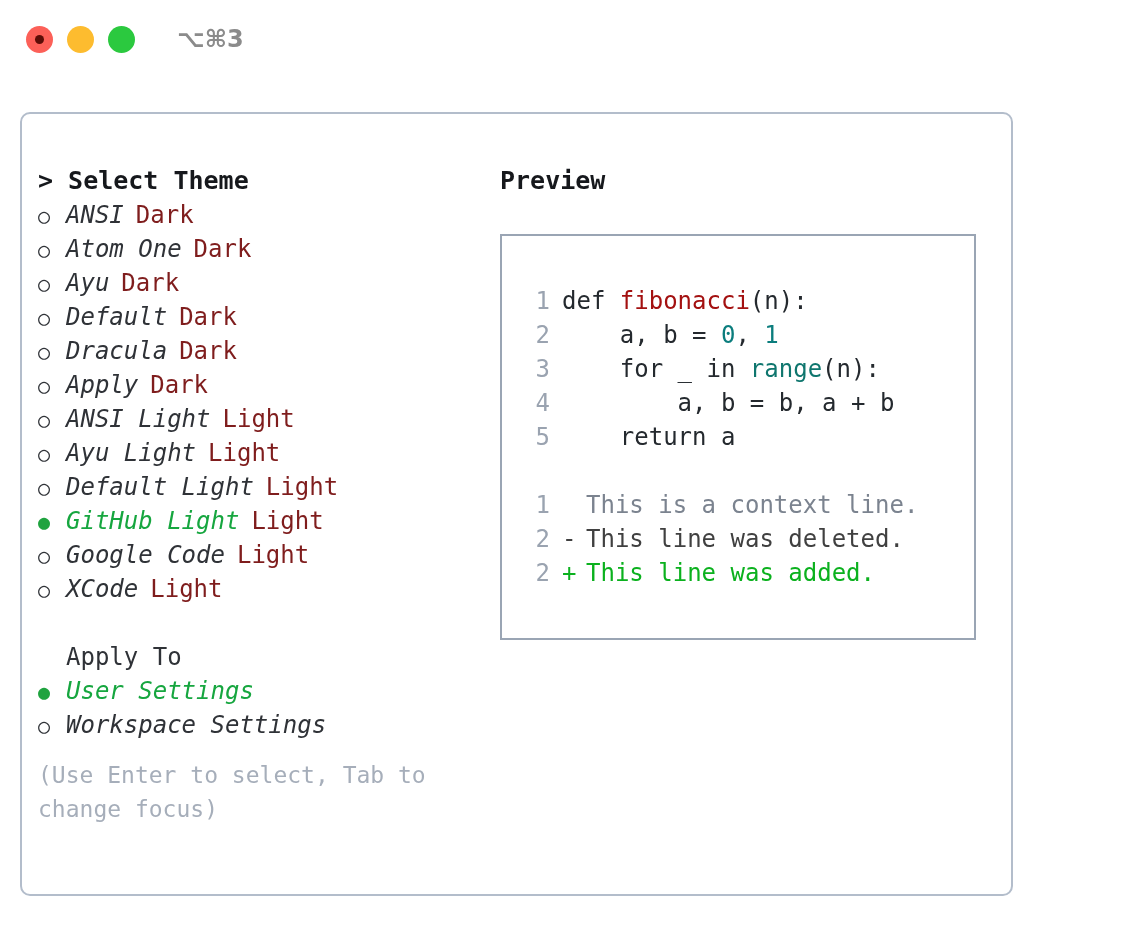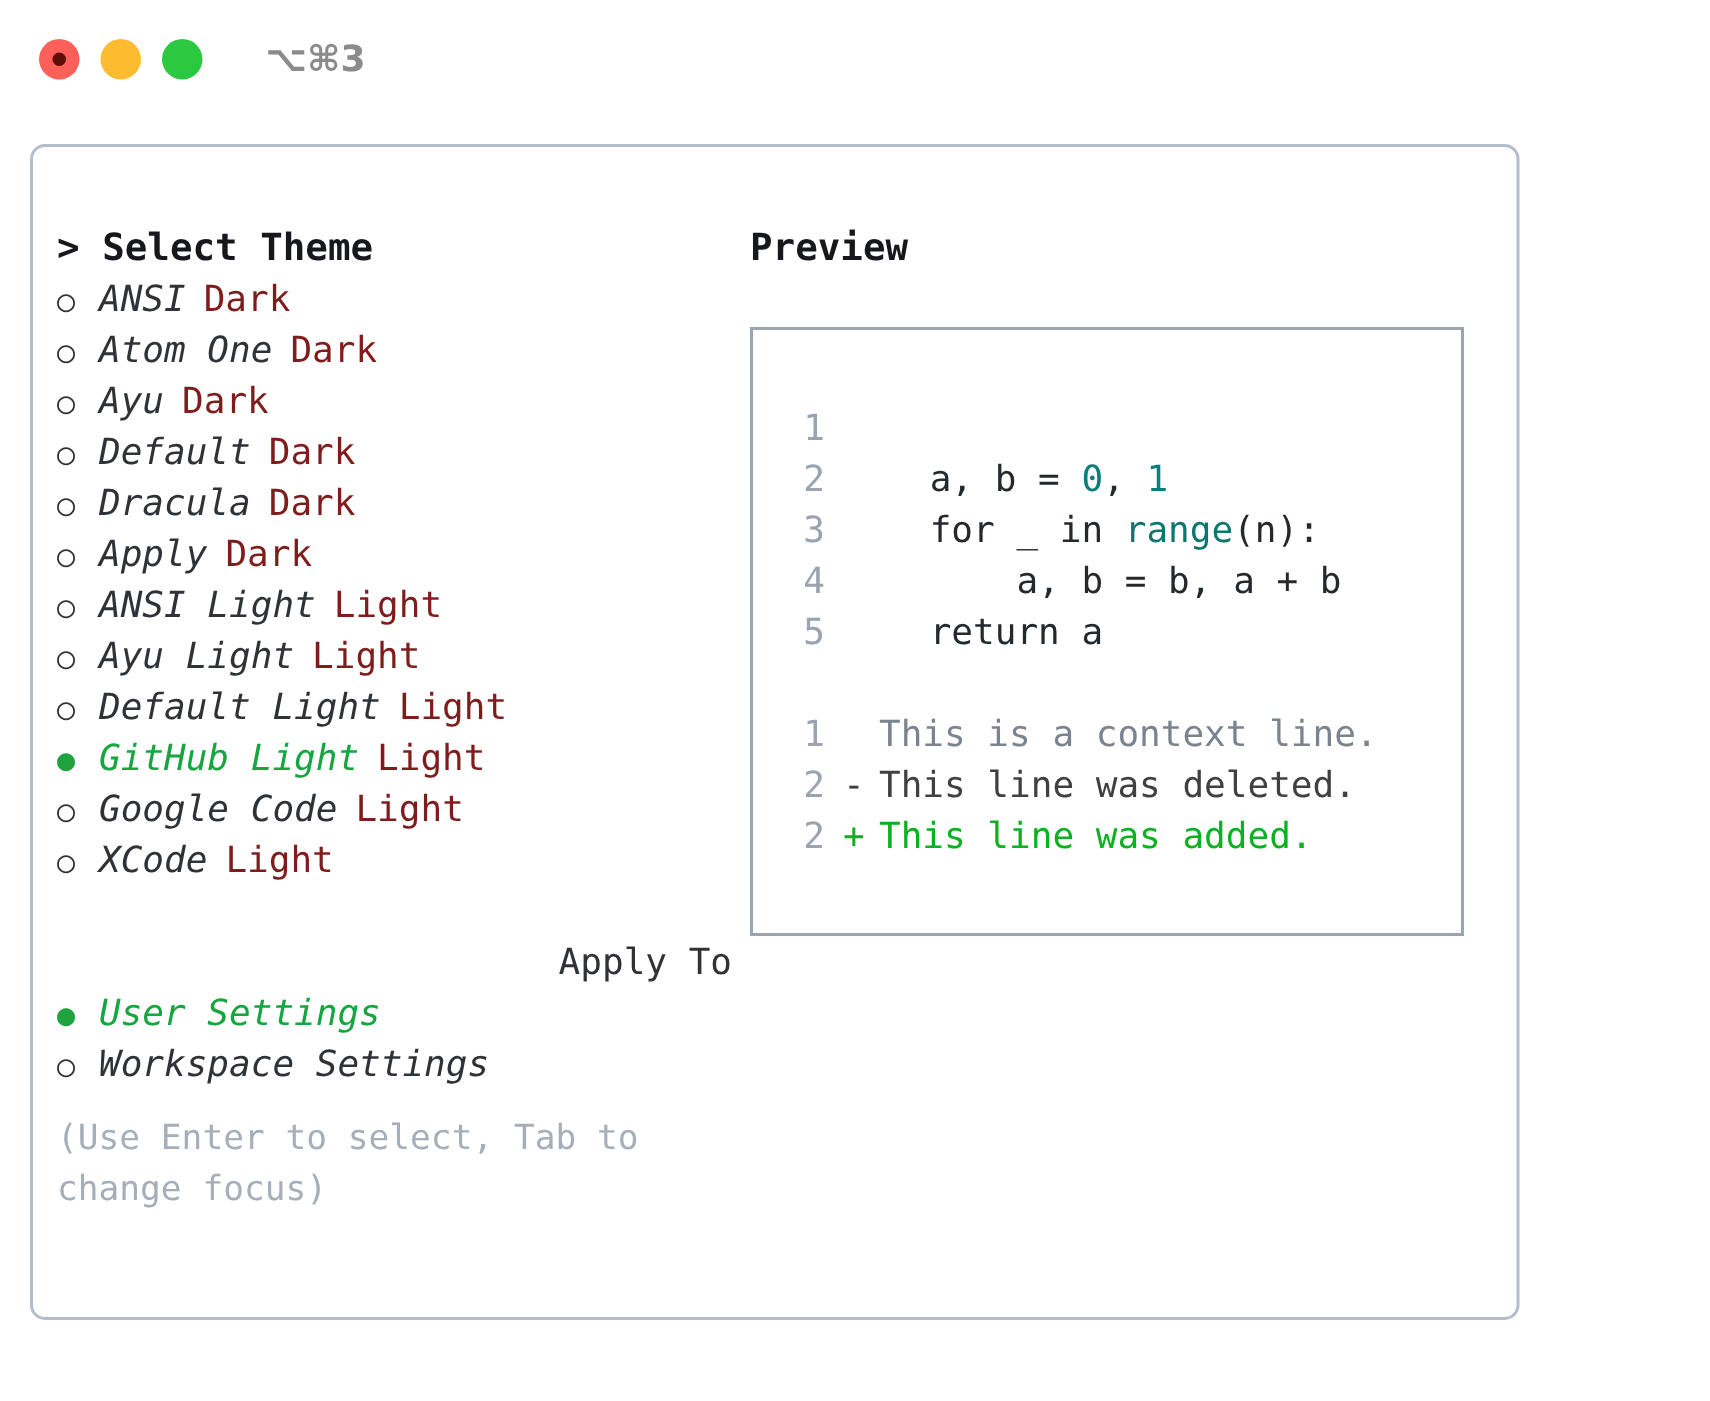--- a/index.html
+++ b/index.html
@@ -62,21 +62,21 @@
     font-size: 24px;
     font-weight: 700;
     color: #8b8b8b;
     letter-spacing: 0px;
   }
 
   
   #card {
     position: absolute;
     left: 20px;
-    top: 96px;
+    top: 112px;
     width: 993px;
     height: 784px;
     box-sizing: border-box;
     border: 2px solid #b3bdcb;
     border-radius: 10px;
     background: #ffffff;
   }
 
   
   #left-pane {
@@ -121,21 +121,20 @@
   .row-variant { color: #7f1d1d; margin-left: 12px; }
 
   .section-gap { height: 34px; }
 
   .sub-title {
     font-size: 24px;
     color: #2f3237;
     line-height: 34px;
     padding-left: 28px;
     white-space: pre;
-    text-align: right;
   }
 
   .hint {
     margin-top: 16px;
     font-size: 23px;
     line-height: 34px;
     color: #a6aeba;
     width: 410px;
     white-space: pre-wrap;
   }
@@ -218,21 +217,21 @@
           <div class="list-row"><span class="marker">○</span><span class="row-label">Workspace Settings</span></div>
         </div>
 
       <div class="hint">(Use Enter to select, Tab to change focus)</div>
     </div>
 
     <div id="right-pane">
       <div class="pane-title">Preview</div>
       <div id="preview-box">
         <div id="code-block">
-            <div class="code-line"><span class="gutter">1</span></div>
+            <div class="code-line"><span class="gutter">1</span><span class="code-text"><span class="tok-plain">def </span><span class="tok-fn">fibonacci</span><span class="tok-plain">(n):</span></span></div>
             <div class="code-line"><span class="gutter">2</span><span class="code-text"><span class="tok-plain">    a, b = </span><span class="tok-num">0</span><span class="tok-plain">, </span><span class="tok-num">1</span></span></div>
             <div class="code-line"><span class="gutter">3</span><span class="code-text"><span class="tok-plain">    for _ in </span><span class="tok-call">range</span><span class="tok-plain">(n):</span></span></div>
             <div class="code-line"><span class="gutter">4</span><span class="code-text"><span class="tok-plain">        a, b = b, a + b</span></span></div>
             <div class="code-line"><span class="gutter">5</span><span class="code-text"><span class="tok-plain">    return a</span></span></div>
           </div>
         <div class="diff-gap"></div>
         <div id="diff-block">
             <div class="code-line"><span class="gutter">1</span><span class="code-text diff-ctx"><span class="diff-sign"> </span><span>This is a context line.</span></span></div>
             <div class="code-line"><span class="gutter">2</span><span class="code-text diff-del"><span class="diff-sign">-</span><span>This line was deleted.</span></span></div>
             <div class="code-line"><span class="gutter">2</span><span class="code-text diff-add"><span class="diff-sign">+</span><span>This line was added.</span></span></div>

